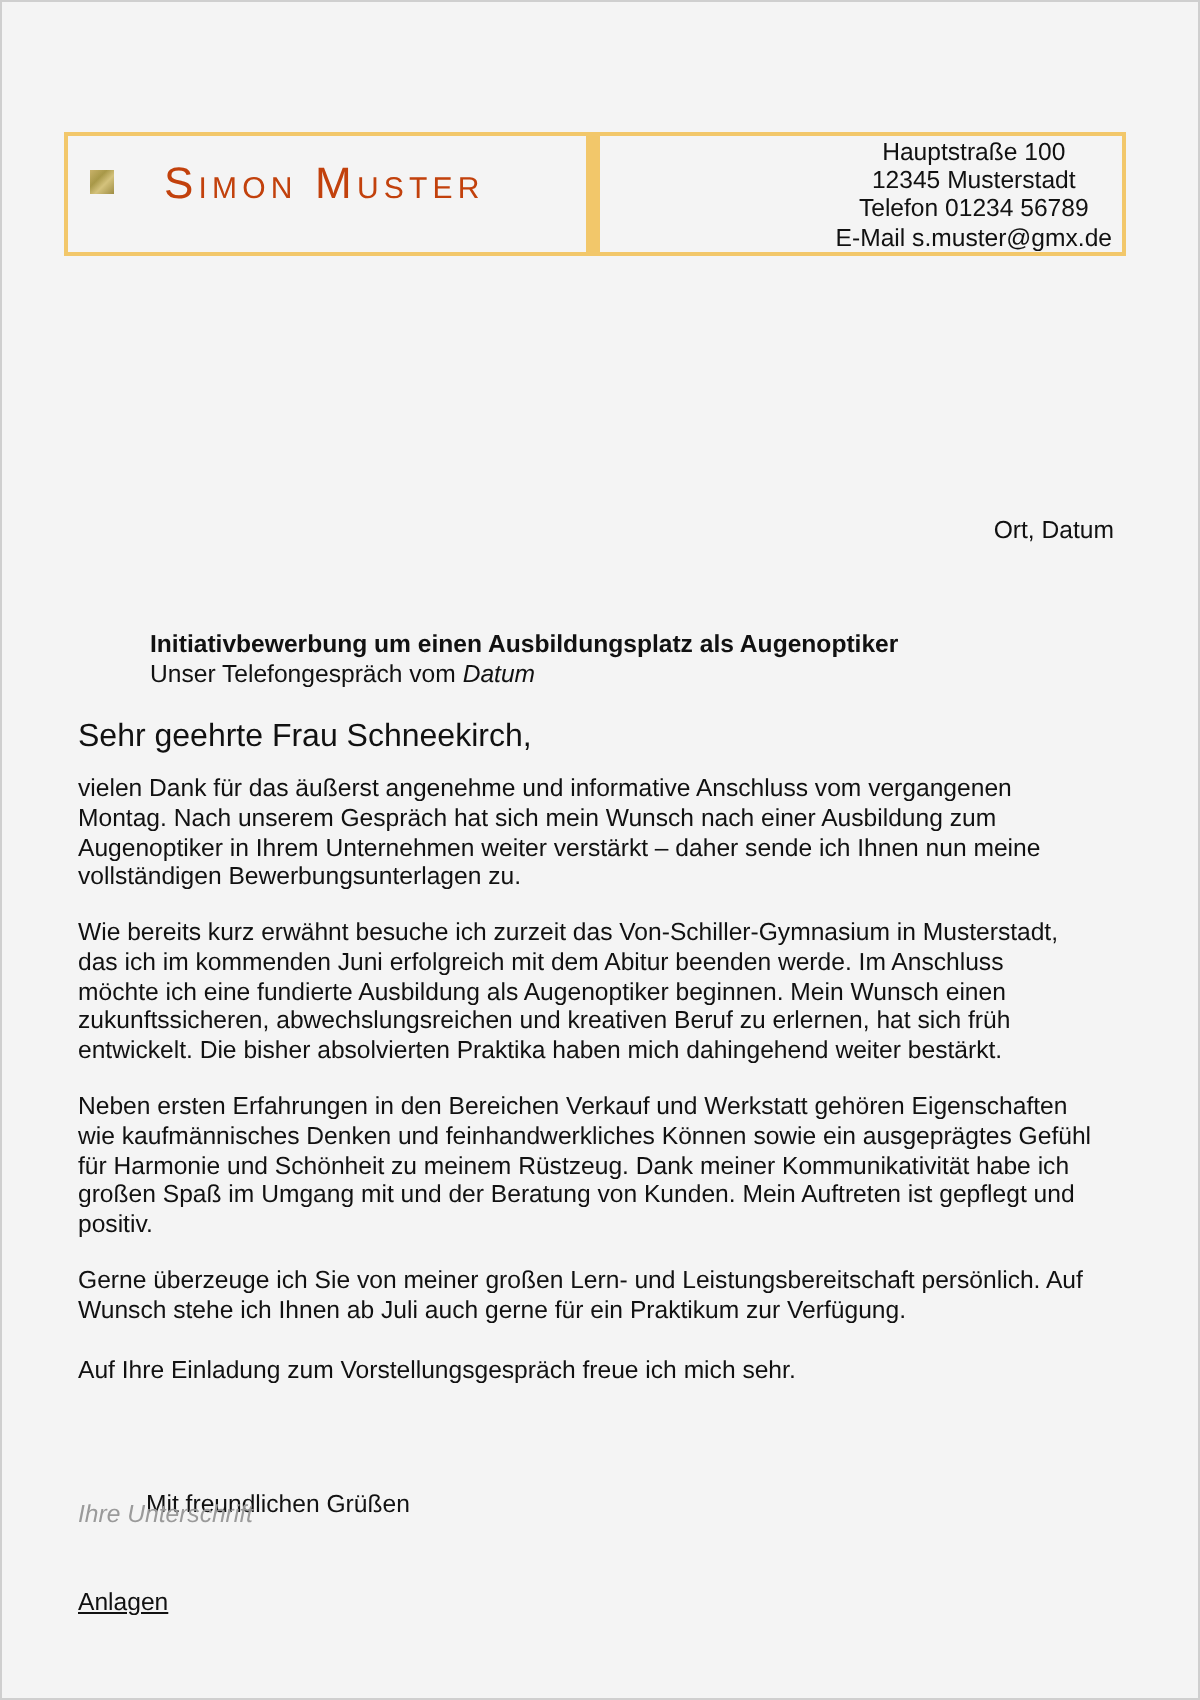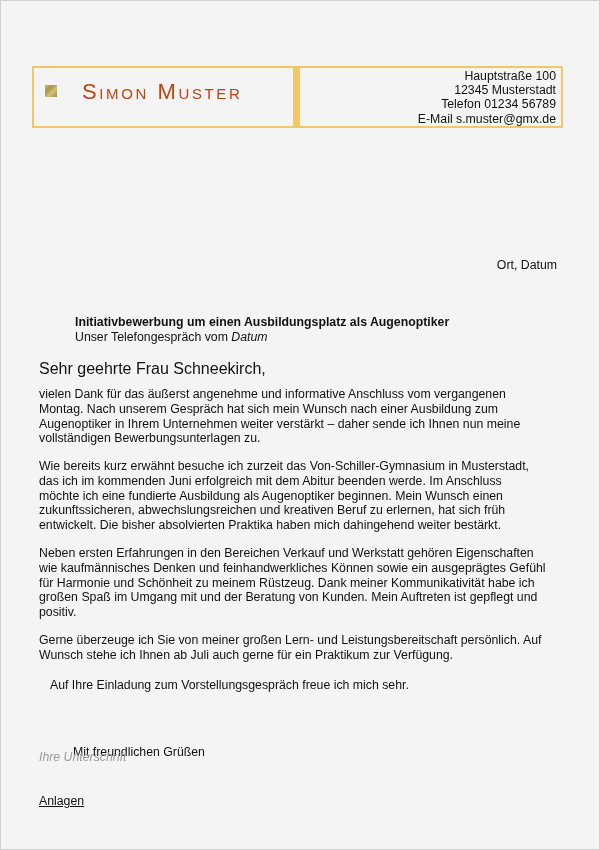--- a/index.html
+++ b/index.html
@@ -44,21 +44,21 @@
     }
     .name {
       position: absolute; left: 48px; top: 11px;
       font-size: 22px; letter-spacing: 2.6px;
       font-variant: small-caps;
       color: #c2410c;
       white-space: nowrap;
     }
     .contact {
       position: absolute; right: 5px; top: 1px;
-      text-align: right;
+      text-align: center;
       font-size: 12.3px; line-height: 14.2px;
     }
     .recipient {
       position: absolute; left: 38px; top: 170px;
       font-size: 12.3px; line-height: 14.6px;
     }
     .date-line {
       position: absolute; right: 42px; top: 257px;
       font-size: 12.3px;
     }
@@ -138,21 +138,21 @@
     <span>für Harmonie und Schönheit zu meinem Rüstzeug. Dank meiner Kommunikativität habe ich</span>
     <span>großen Spaß im Umgang mit und der Beratung von Kunden. Mein Auftreten ist gepflegt und</span>
     <span>positiv.</span>
   </div>
 
   <div class="para" style="top:632px;">
     <span>Gerne überzeuge ich Sie von meiner großen Lern- und Leistungsbereitschaft persönlich. Auf</span>
     <span>Wunsch stehe ich Ihnen ab Juli auch gerne für ein Praktikum zur Verfügung.</span>
   </div>
 
-  <div class="para" style="top:677px;margin-left:11px;">
+  <div class="para" style="top:677px;">
     <span>Auf Ihre Einladung zum Vorstellungsgespräch freue ich mich sehr.</span>
   </div>
 
   <div class="para" style="top:744px;margin-left:34px;">
     <span>Mit freundlichen Grüßen</span>
   </div>
 
   <div class="signature">Ihre Unterschrift</div>
 
   <div class="attachments">Anlagen</div>

